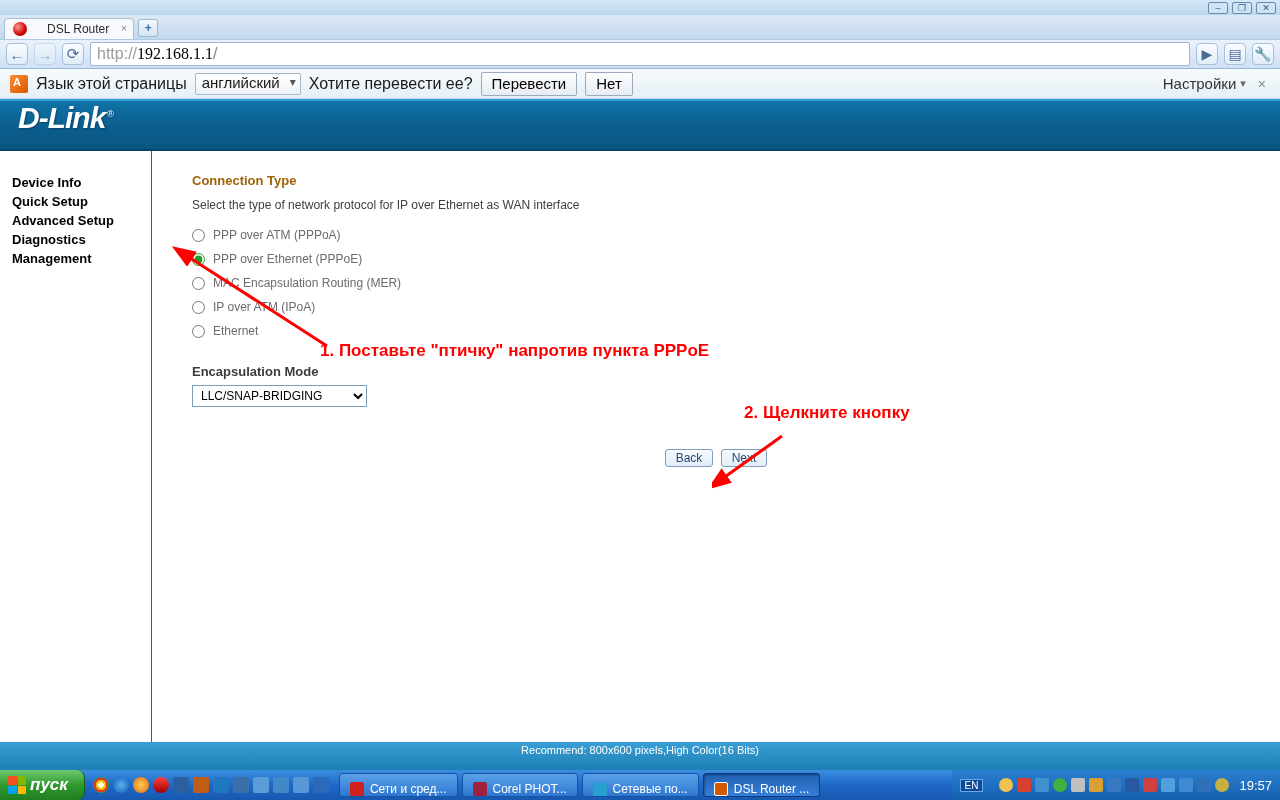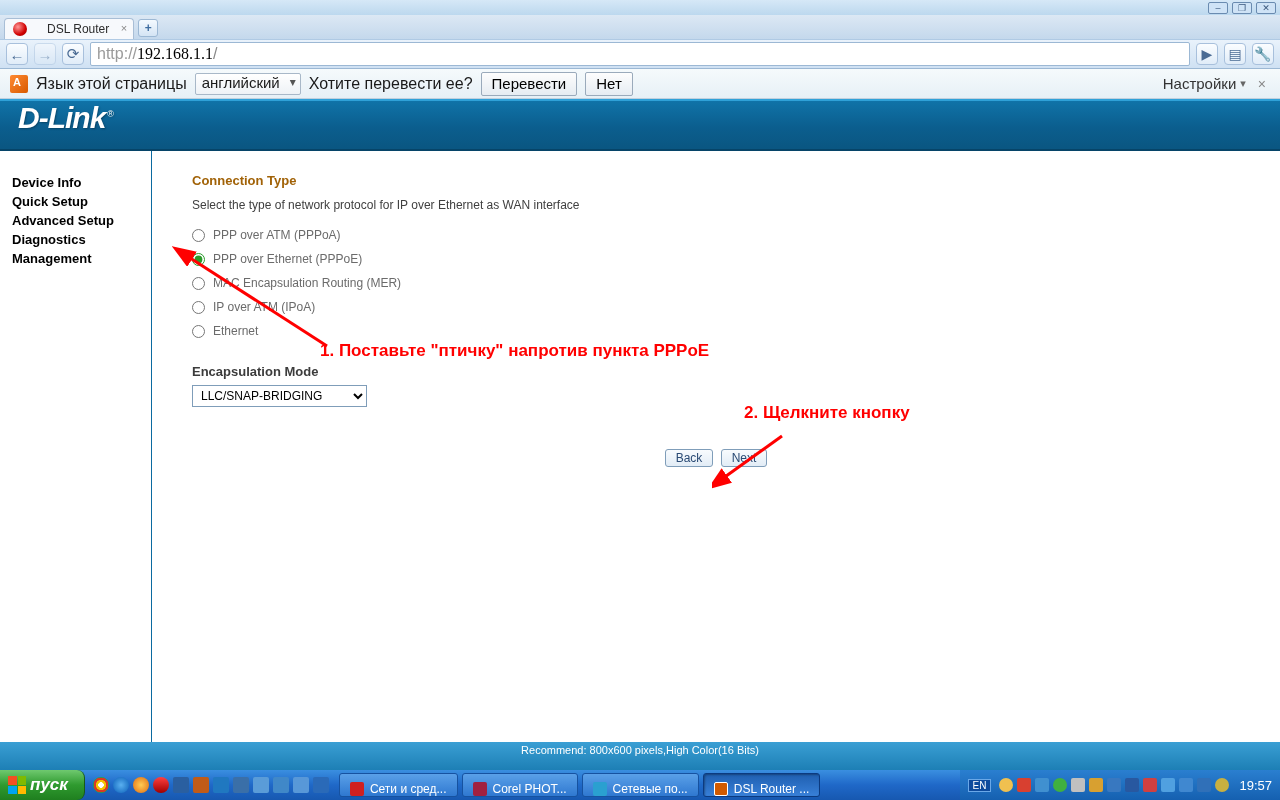--- a/index.html
+++ b/index.html
@@ -68,21 +68,21 @@
   .start-btn .win-logo span:nth-child(2){background:#7fba00;}
   .start-btn .win-logo span:nth-child(3){background:#00a4ef;}
   .start-btn .win-logo span:nth-child(4){background:#ffb900;}
   .quick{display:flex;align-items:center;gap:4px;padding:0 8px;}
   .quick .qi{width:16px;height:16px;border-radius:2px;cursor:pointer;}
   .task-btn{height:24px;border:1px solid #1652a0;background:linear-gradient(#5aa0e8,#2f78d0);border-radius:3px;padding:0 10px;display:flex;align-items:flex-end;gap:6px;margin:0 2px;cursor:pointer;max-width:160px;overflow:hidden;white-space:nowrap;}
   .task-btn.active{background:linear-gradient(#1f5fb0,#3880d8);border-color:#0b3a80;box-shadow:inset 1px 1px 2px rgba(0,0,0,.3);}
   .task-btn .ico{width:14px;height:14px;border-radius:2px;}
   .tray{margin-left:auto;background:linear-gradient(#2a7fd0,#1560b0);height:30px;display:flex;align-items:center;padding:0 8px;gap:4px;}
   .tray .ti{width:14px;height:14px;cursor:pointer;}
-  .tray .lang{background:#0d4a9c;border:1px solid #6aa8e8;padding:0 4px;font-size:10px;margin-right:4px;}
+  .tray .lang{background:#0d4a9c;border:1px solid #6aa8e8;padding:0 4px;font-size:10px;margin-right:12px;}
   .tray .clock{font-size:13px;margin-left:6px;}
 </style>
 </head>
 <body>
 
 <div class="window-ctrls">
   <span>–</span>
   <span>❐</span>
   <span>✕</span>
 </div>

